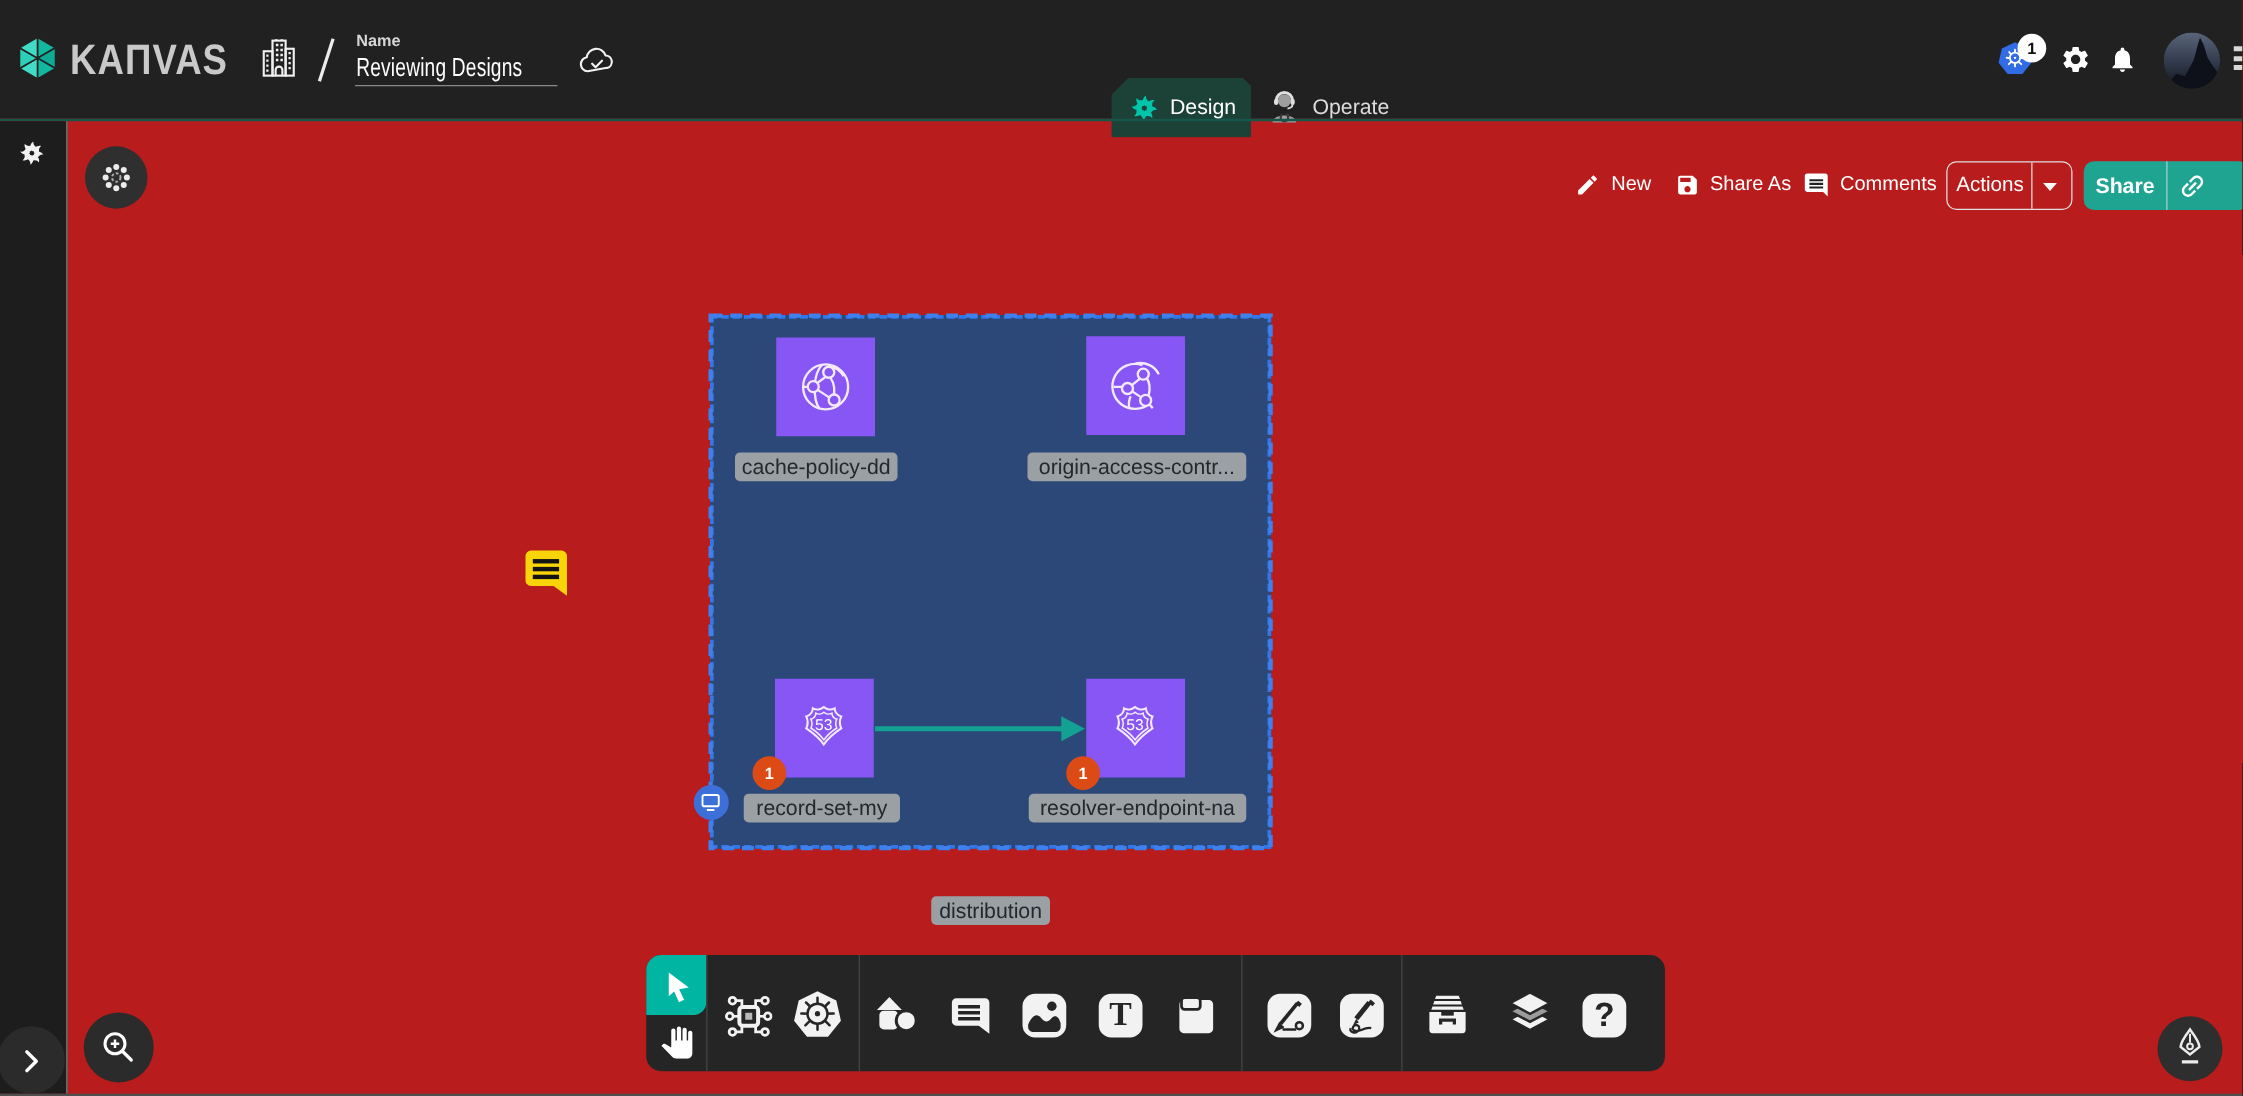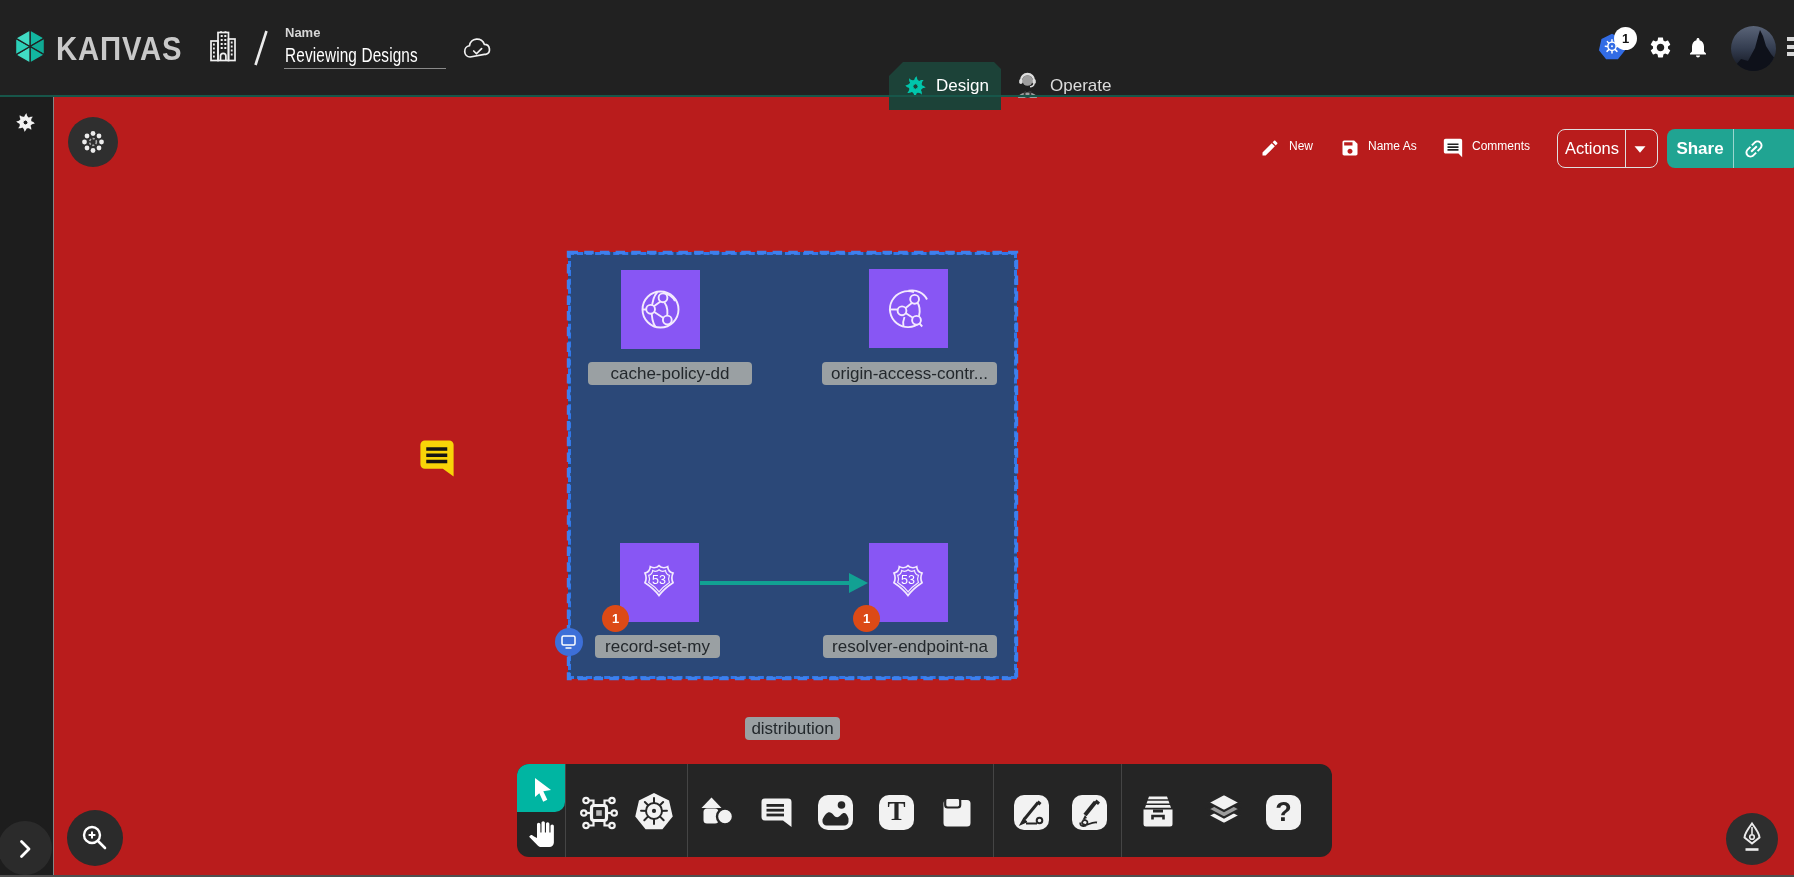--- a/index.html
+++ b/index.html
@@ -12,21 +12,21 @@
   #logotext { left:56px; top:29px; font-size:34px; font-weight:bold; letter-spacing:1px; color:#c9c9c9; transform:scaleX(0.86); transform-origin:left top; }
   #namelabel { left:285px; top:25px; font-size:13px; font-weight:bold; color:#d6d6d6; }
   #namevalue { left:285px; top:43px; font-size:21px; color:#ffffff; transform:scaleX(0.73); transform-origin:left top; letter-spacing:0.2px; }
   #underline { left:284px; top:68px; width:162px; height:1px; background:#8a8a8a; }
   .tab { top:62px; height:48px; display:flex; align-items:center; }
   #tab-design { left:889px; width:112px; background:#1c4238;
     clip-path:polygon(14px 0%, calc(100% - 7px) 0%, 100% 7px, 100% 100%, 0% 100%, 0% 14px); }
   #tab-design span { color:#fff; font-size:17px; margin-left:9px; }
   #tab-operate { left:1016px; width:140px; }
   #tab-operate span { color:#dcdcdc; font-size:17px; margin-left:11px; }
-  .r2txt { top:139px; font-size:12px; color:#fff; }
+  .r2txt { top:139px; font-size:16px; color:#fff; }
   #actions-btn { left:1557px; top:129px; width:101px; height:39px; border:1px solid #dfdfdf; border-radius:8px;padding-left:44px; }
   #actions-btn .sep { position:absolute; left:67px; top:0; width:1px; height:37px; background:#dfdfdf; }
   #actions-btn .txt { position:absolute; left:0; top:9px; width:68px; text-align:center; color:#fff; font-size:16.5px; }
   #share-btn { left:1667px; top:129px; width:132px; height:39px; background:#20a492; border-radius:8px; }
   #share-btn .sep { position:absolute; left:66px; top:0; width:1px; height:39px; background:rgba(255,255,255,.55); }
   #share-btn .txt { position:absolute; left:0; top:10px; width:66px; text-align:center; color:#fff; font-size:17px; font-weight:bold; }
   #rail { left:0; top:97px; width:54px; height:778px; background:#1d1d1d; border-right:1px solid #858585; }
   #group { left:568px; top:252px; width:449px; height:427px; background:#2b4878; border:3px dashed #3277e8; }
   .aws { width:79px; height:79px; background:#8856f4; }
   .nlabel { background:#9aa0a3; color:#23282c; font-size:17px; height:23px; line-height:23px;
@@ -179,21 +179,21 @@
     <circle cx="0" cy="0" r="3.4" fill="none" stroke="#aaa" stroke-width="1.6" stroke-dasharray="2.2 1.6"></circle>
   </svg>
 
   <svg class="abs" style="left:1260px; top:138px" width="20" height="20" viewBox="0 0 24 24" fill="#fff">
     <path d="M3 17.25V21h3.75L17.81 9.94l-3.75-3.75L3 17.25zM20.71 7.04c.39-.39.39-1.02 0-1.41l-2.34-2.34c-.39-.39-1.02-.39-1.41 0l-1.83 1.83 3.75 3.75 1.83-1.83z"></path>
   </svg>
   <div class="abs r2txt" style="left:1289px">New</div>
   <svg class="abs" style="left:1340px; top:138px" width="20" height="20" viewBox="0 0 24 24" fill="#fff">
     <path d="M17 3H5c-1.11 0-2 .9-2 2v14c0 1.1.89 2 2 2h14c1.1 0 2-.9 2-2V7l-4-4zm-5 16c-1.66 0-3-1.34-3-3s1.34-3 3-3 3 1.34 3 3-1.34 3-3 3zm3-10H5V5h10v4z"></path>
   </svg>
-  <div class="abs r2txt" style="left:1368px">Name As</div>
+  <div class="abs r2txt" style="left:1368px">Share As</div>
   <svg class="abs" style="left:1442px; top:137px" width="22" height="22" viewBox="0 0 24 24" fill="#fff">
     <path d="M21.99 4c0-1.1-.89-2-1.99-2H4c-1.1 0-2 .9-2 2v12c0 1.1.9 2 2 2h14l4 4-.01-18z"></path>
     <path d="M6 7h12v1.8H6z M6 10.1h12v1.8H6z M6 13.2h12v1.8H6z" fill="#222"></path>
   </svg>
   <div class="abs r2txt" style="left:1472px">Comments</div>
   <div class="abs" id="actions-btn">
       <div class="sep"></div>
       <div class="txt">Actions</div>
     <svg style="position:absolute; left:71px; top:12px" width="22" height="16" viewBox="0 0 24 16" fill="#fff">
         <path d="M6 4 l6 7 6-7 z"></path>
@@ -248,21 +248,21 @@
   <svg class="abs" style="left:636px; top:559px" width="46" height="46" viewBox="0 0 44 44" fill="none" stroke="#f3eafe" stroke-width="1.6">
     <path d="M22 6.4 C 24 8.4, 27.6 8.8, 30.3 7.3 C 30.6 10.4, 32.9 12.9, 35.4 13.5 C 34.1 16.3, 34.1 20, 35.4 22.7 C 31 25.6, 25.9 29.4, 22 35 C 18.1 29.4, 13 25.6, 8.6 22.7 C 9.9 20, 9.9 16.3, 8.6 13.5 C 11.1 12.9, 13.4 10.4, 13.7 7.3 C 16.4 8.8, 20 8.4, 22 6.4 Z"></path>
     <path d="M22 6.4 C 24 8.4, 27.6 8.8, 30.3 7.3 C 30.6 10.4, 32.9 12.9, 35.4 13.5 C 34.1 16.3, 34.1 20, 35.4 22.7 C 31 25.6, 25.9 29.4, 22 35 C 18.1 29.4, 13 25.6, 8.6 22.7 C 9.9 20, 9.9 16.3, 8.6 13.5 C 11.1 12.9, 13.4 10.4, 13.7 7.3 C 16.4 8.8, 20 8.4, 22 6.4 Z" transform="translate(5.8,5.6) scale(0.74)"></path>
     <text x="22" y="24.3" font-size="12" font-family="Liberation Sans, sans-serif" text-anchor="middle" fill="#ffffff" stroke="none">53</text>
   </svg>
   <svg class="abs" style="left:885px; top:559px" width="46" height="46" viewBox="0 0 44 44" fill="none" stroke="#f3eafe" stroke-width="1.6">
     <path d="M22 6.4 C 24 8.4, 27.6 8.8, 30.3 7.3 C 30.6 10.4, 32.9 12.9, 35.4 13.5 C 34.1 16.3, 34.1 20, 35.4 22.7 C 31 25.6, 25.9 29.4, 22 35 C 18.1 29.4, 13 25.6, 8.6 22.7 C 9.9 20, 9.9 16.3, 8.6 13.5 C 11.1 12.9, 13.4 10.4, 13.7 7.3 C 16.4 8.8, 20 8.4, 22 6.4 Z"></path>
     <path d="M22 6.4 C 24 8.4, 27.6 8.8, 30.3 7.3 C 30.6 10.4, 32.9 12.9, 35.4 13.5 C 34.1 16.3, 34.1 20, 35.4 22.7 C 31 25.6, 25.9 29.4, 22 35 C 18.1 29.4, 13 25.6, 8.6 22.7 C 9.9 20, 9.9 16.3, 8.6 13.5 C 11.1 12.9, 13.4 10.4, 13.7 7.3 C 16.4 8.8, 20 8.4, 22 6.4 Z" transform="translate(5.8,5.6) scale(0.74)"></path>
     <text x="22" y="24.3" font-size="12" font-family="Liberation Sans, sans-serif" text-anchor="middle" fill="#ffffff" stroke="none">53</text>
   </svg>
-  <div class="abs nlabel" style="left:588px; top:362px; width:164px">cache-policy-dd</div>
+  <div class="abs nlabel" style="left:588px; top:362px; width:130px">cache-policy-dd</div>
   <div class="abs nlabel" style="left:822px; top:362px; width:175px">origin-access-contr...</div>
   <div class="abs nlabel" style="left:595px; top:635px; width:125px">record-set-my</div>
   <div class="abs nlabel" style="left:823px; top:635px; width:174px">resolver-endpoint-na</div>
   <div class="abs nlabel" style="left:745px; top:717px; width:95px">distribution</div>
   <div class="abs badge" style="left:602px; top:605px">1</div>
   <div class="abs badge" style="left:853px; top:605px">1</div>
   <div class="abs" id="edge"></div>
   <div class="abs" id="edgehead"></div>
 
   <svg class="abs" style="left:416px; top:436px" width="42" height="44" viewBox="0 0 43 45">

